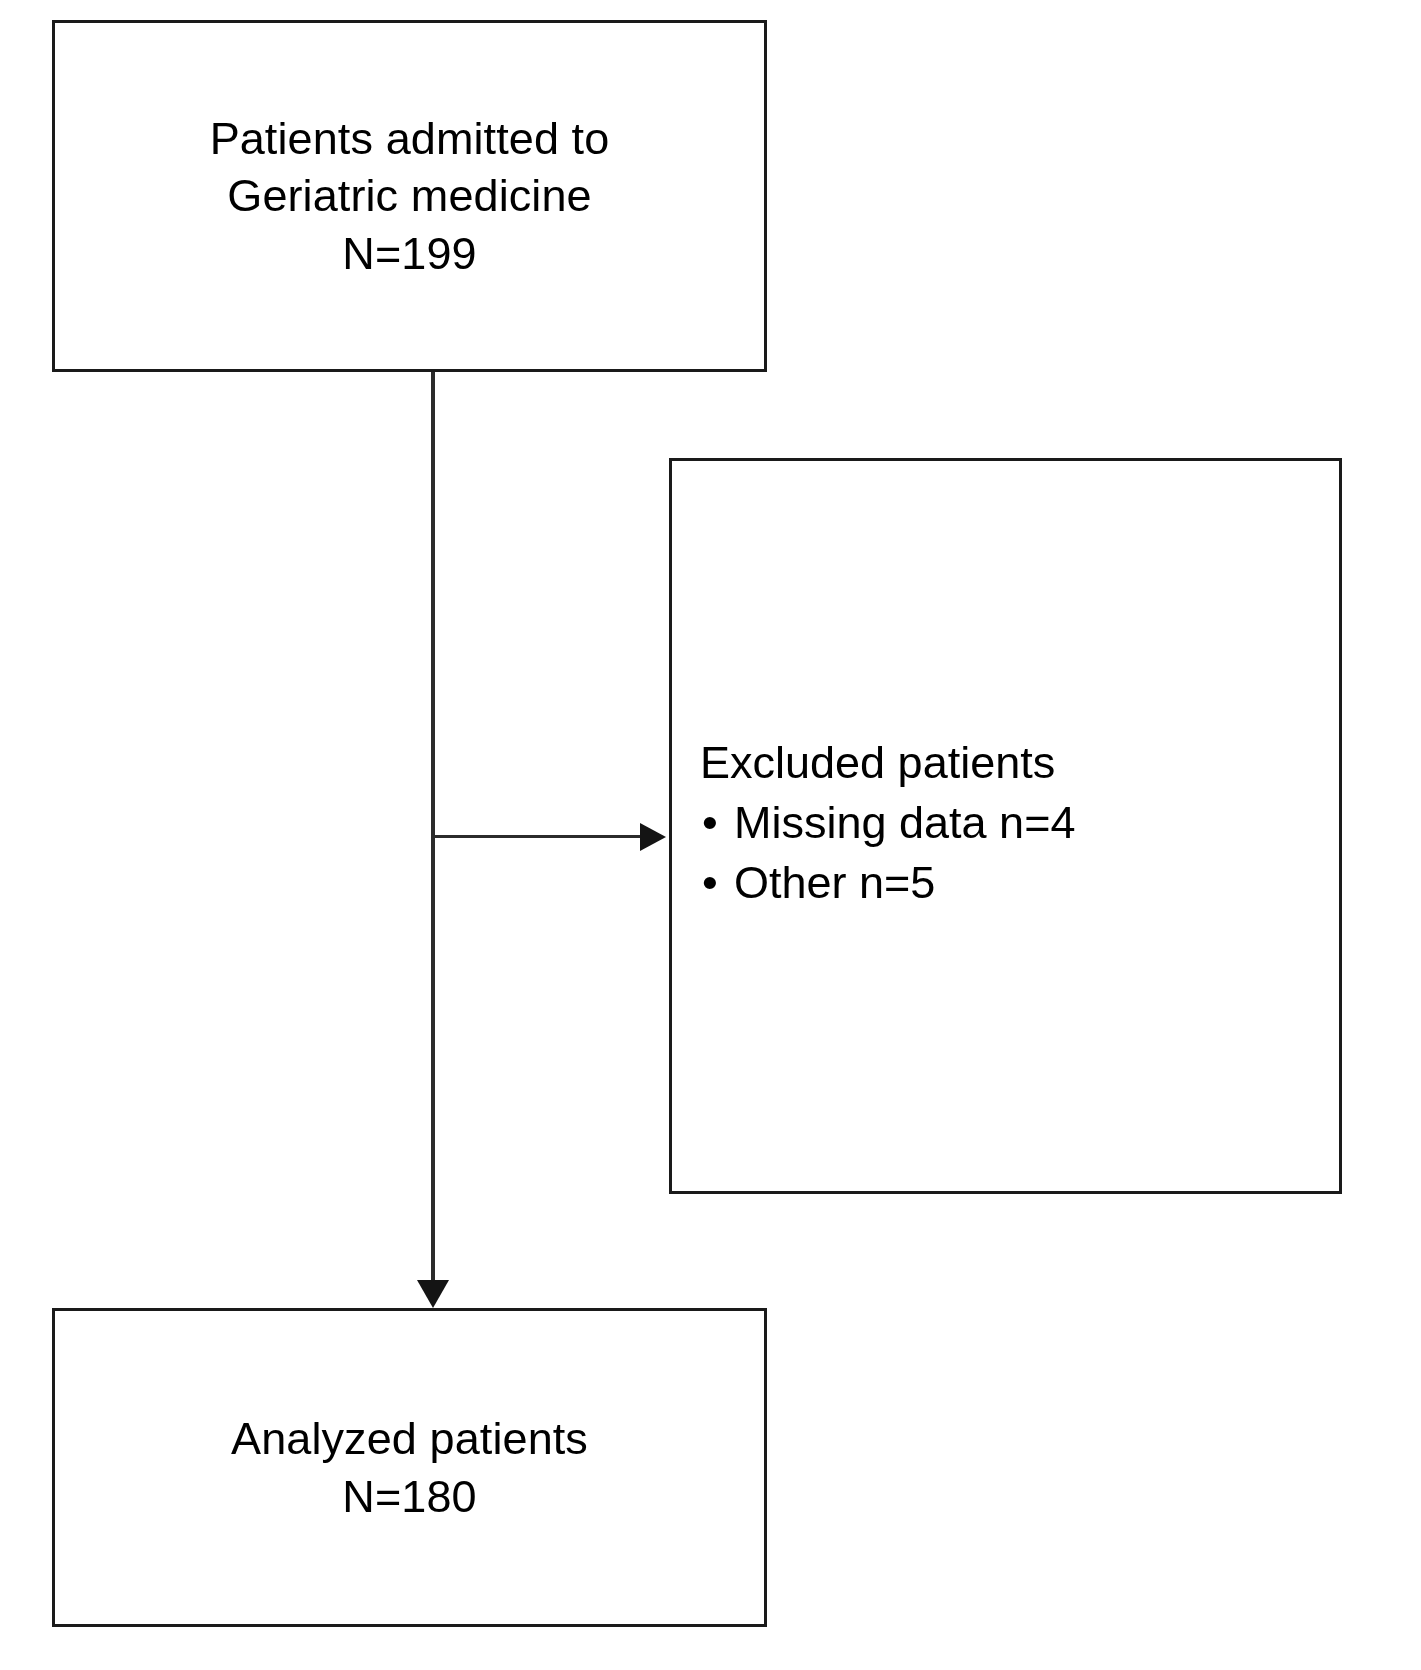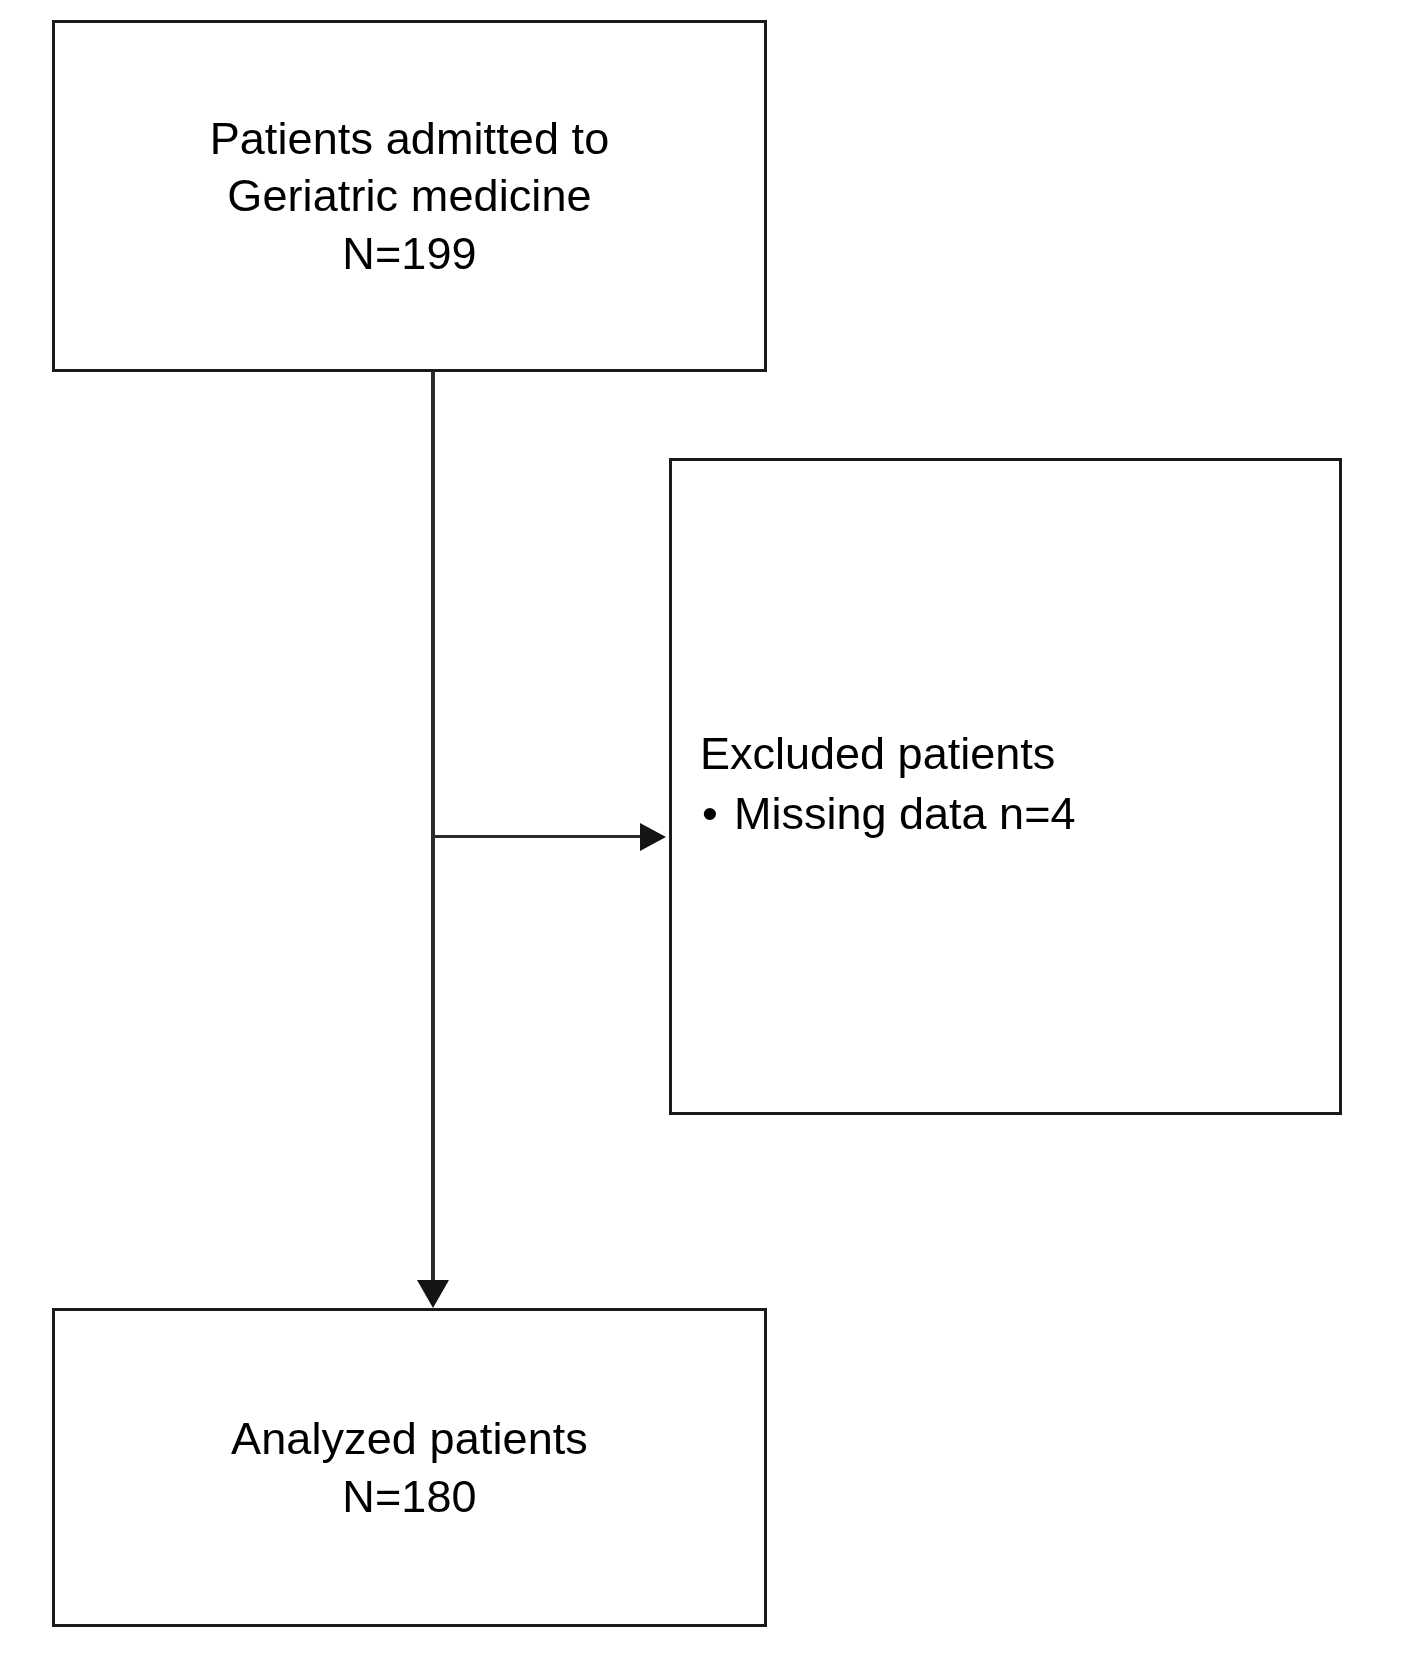--- a/index.html
+++ b/index.html
@@ -36,21 +36,21 @@
     height: 352px;
     display: flex;
     align-items: center;
     justify-content: center;
   }
 
   #box-excluded {
     left: 637px;
     top: 458px;
     width: 673px;
-    height: 657px;
+    height: 736px;
     display: flex;
     align-items: center;
     justify-content: flex-start;
   }
 
   #box-analyzed {
     left: 20px;
     top: 1308px;
     width: 715px;
     height: 319px;
@@ -165,20 +165,21 @@
   <div class="arrow-down" id="trunk-arrow"></div>
 
   <div class="hline" id="branch"></div>
   <div class="arrow-right" id="branch-arrow"></div>
 
   <div class="box" id="box-excluded">
     <div class="excl-wrap">
       <div class="excl-title">Excluded patients</div>
       <ul class="excl-list">
         <li>Missing data n=4</li>
+        <li>Other n=5</li>
       </ul>
     </div>
   </div>
 
   <div class="box" id="box-analyzed">
     <div class="box-text">Analyzed patients
 N=180</div>
   </div>
 
 </div>

